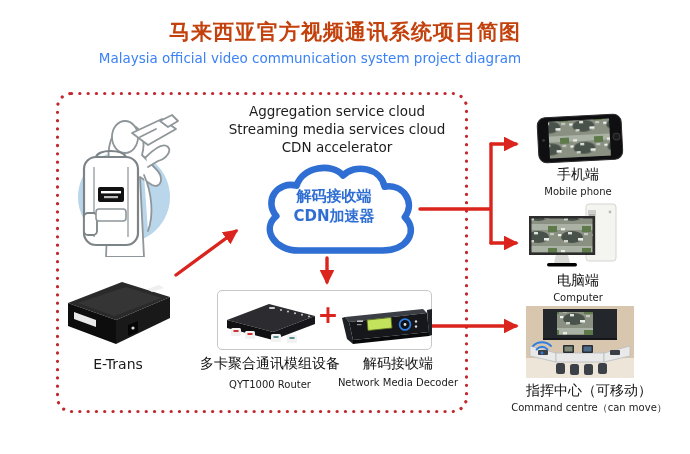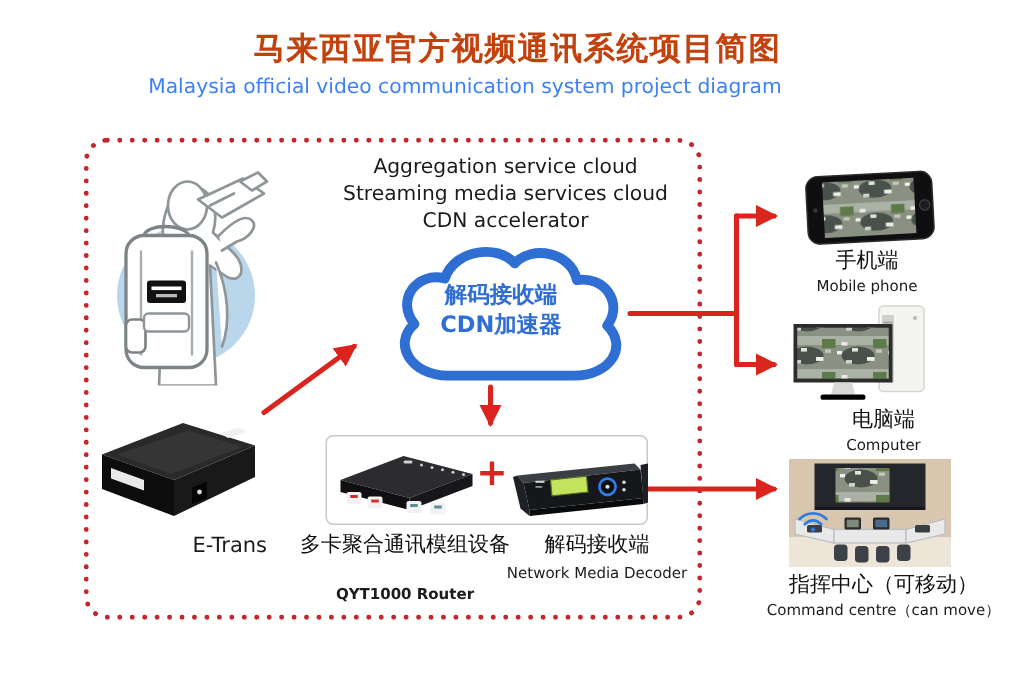--- a/index.html
+++ b/index.html
@@ -96,21 +96,21 @@
     <polygon points="10,27 64,6 112,21 58,44" fill="#2a2a2a"></polygon>
     <polygon points="20,27 68,11 104,22 56,40" fill="#353535"></polygon>
     <polygon points="10,27 58,44 58,68 10,50" fill="#0d0d0d"></polygon>
     <polygon points="58,44 112,21 112,42 58,68" fill="#191919"></polygon>
     <polygon points="89,13 101,9 106,12 94,16" fill="#efefef"></polygon>
     <polygon points="16,36 38,44 38,51 16,43" fill="#e9e9e9"></polygon>
     <polygon points="70,49 80,45 80,56 70,60" fill="#050505"></polygon>
     <circle cx="75" cy="52" r="1.6" fill="#d9d9d9"></circle>
   </svg>
   <div class="abs node labels etrans-labels" style="left:58px;top:352px;width:120px;">
-    <div class="lbl-en" style="margin-top:4px;text-align:right;">E-Trans</div>
+    <div class="lbl-en" style="margin-top:4px;">E-Trans</div>
   </div>
 
   <div class="abs cloud-caption node">
     <div>Aggregation service cloud</div>
     <div>Streaming media services cloud</div>
     <div>CDN accelerator</div>
   </div>
 
   <svg class="abs node" style="left:248px;top:155px;" width="172" height="112" viewBox="0 0 170 110">
     <path class="cloud-shape" d="M 50,94
@@ -164,21 +164,21 @@
     <rect x="18" y="15.5" width="6" height="1.4" fill="#cfd2d6"></rect>
     <rect x="18" y="19" width="4.5" height="1.2" fill="#8f949a"></rect>
     <circle cx="66" cy="19.5" r="5.4" fill="#0e1014" stroke="#2e7de0" stroke-width="1.8"></circle>
     <circle cx="66" cy="19.5" r="1.4" fill="#dfe4ea"></circle>
     <circle cx="77" cy="16.5" r="1.2" fill="#d6d9dd"></circle>
     <circle cx="77" cy="21.5" r="1.2" fill="#d6d9dd"></circle>
   </svg>
 
   <div class="abs node labels" style="left:196px;top:354px;width:148px;">
     <div class="lbl-zh">多卡聚合通讯模组设备</div>
-    <div class="lbl-en" style="margin-top:16px;font-weight:bold;">QYT1000 Router</div>
+    <div class="lbl-en" style="margin-top:4px;">QYT1000 Router</div>
   </div>
   <div class="abs node labels" style="left:328px;top:354px;width:140px;">
     <div class="lbl-zh">解码接收端</div>
     <div class="lbl-en" style="margin-top:2px;">Network Media Decoder</div>
   </div>
 
   <svg class="abs node" style="left:536px;top:113px;transform:rotate(-3deg);" width="88" height="52" viewBox="0 0 88 52">
     <rect x="2" y="3" width="84" height="45" rx="8" fill="#0f0f11" stroke="#2c2c2e" stroke-width="1"></rect>
     <rect x="13" y="7" width="61" height="37" fill="url(#crowd)"></rect>
     <circle cx="80.5" cy="25.5" r="3.4" fill="#1c1c1e" stroke="#3a3a3c" stroke-width="1"></circle>
@@ -203,21 +203,21 @@
       </g>
       <circle cx="86" cy="10" r="1.4" fill="#b9baB6"></circle>
     </g>
     <g>
       <rect x="5" y="14" width="66" height="39" fill="#2c2c2c"></rect>
       <rect x="7.5" y="16.5" width="61" height="34" fill="url(#crowd)"></rect>
       <polygon points="32,53 44,53 46,61 30,61" fill="#d9d9d6"></polygon>
       <rect x="23" y="61" width="30" height="3.5" rx="1.7" fill="#cccc c8"></rect>
     </g>
   </svg>
-  <div class="abs node labels" style="left:519px;top:271px;width:140px;">
+  <div class="abs node labels" style="left:508px;top:271px;width:140px;">
     <div class="lbl-zh">电脑端</div>
     <div class="lbl-en">Computer</div>
   </div>
 
   <svg class="abs node" style="left:526px;top:306px;" width="108" height="72" viewBox="0 0 108 72">
     <rect x="0" y="0" width="108" height="52" fill="#d8c7ae"></rect>
     <rect x="0" y="52" width="108" height="20" fill="#ece5d8"></rect>
     <g>
       <rect x="17" y="3" width="74" height="29" fill="#23262b"></rect>
       <rect x="31" y="6" width="36" height="23" fill="url(#crowd)"></rect>

